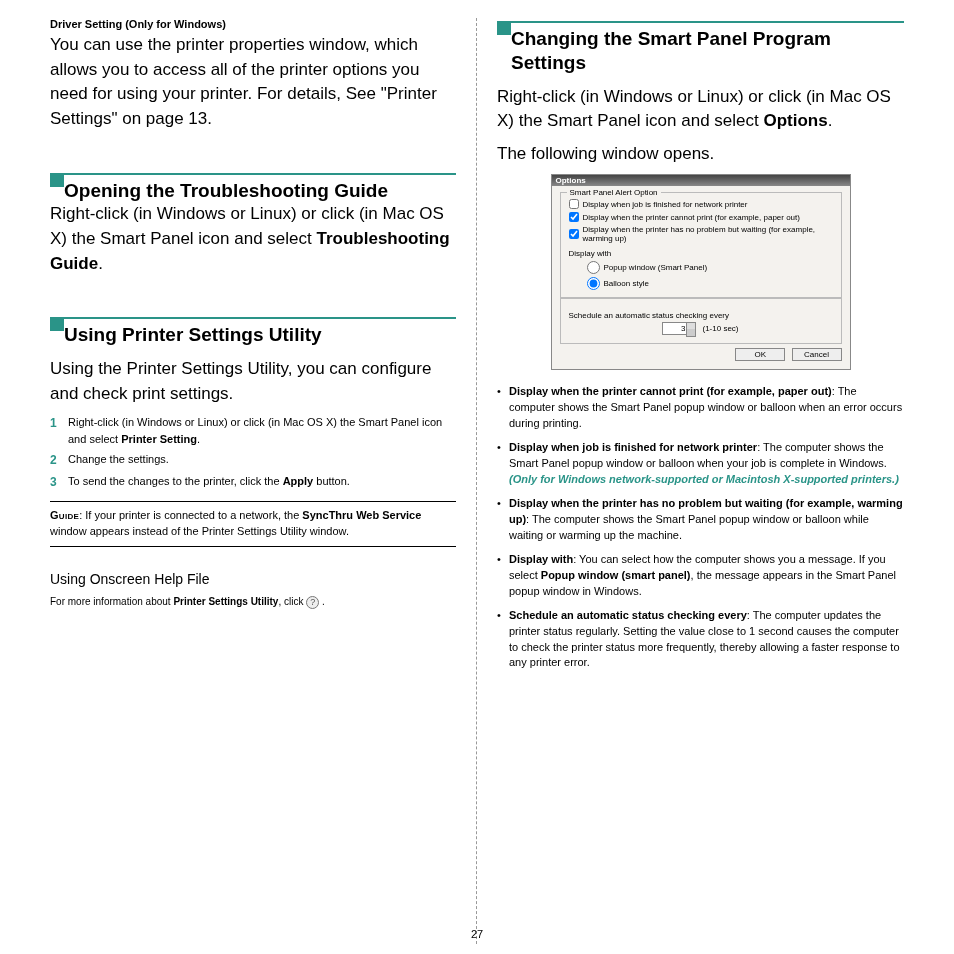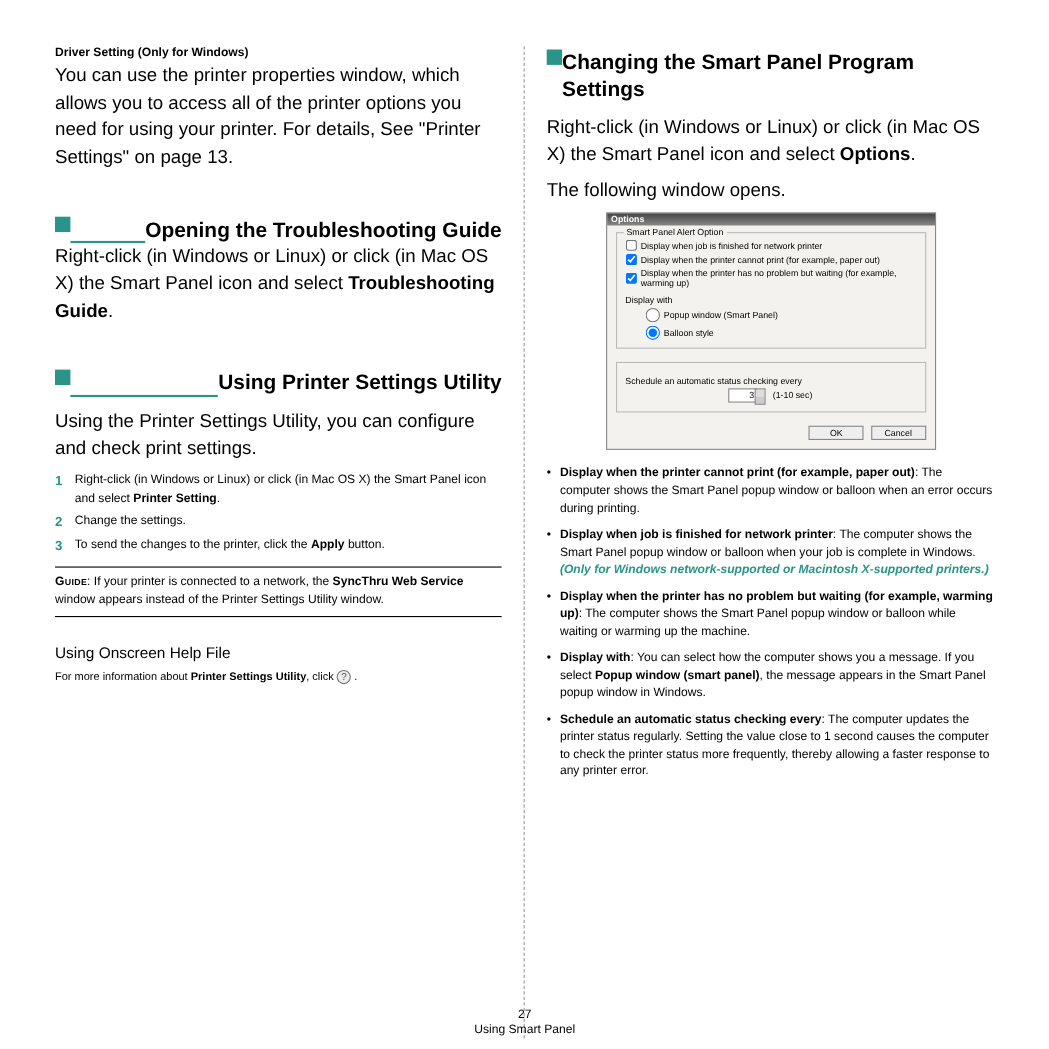--- a/index.html
+++ b/index.html
@@ -1,39 +1,39 @@
 <!DOCTYPE html>
 <html><head>
 <meta charset="utf-8">
 <style>
   * { box-sizing: border-box; margin: 0; padding: 0; }
   html, body { width: 954px; height: 954px; background: #fff; font-family: Verdana, Arial, sans-serif; color: #000; }
-  .page { display: flex; width: 100%; height: 100%; padding: 42px 30px 10px 30px; position: relative; }
+  .page { display: flex; width: 100%; height: 100%; padding: 18px 30px 10px 30px; position: relative; }
   .col { width: 50%; padding: 0 20px; }
   .col-left { border-right: 1px dashed #999; }
   .driver-h { font-size: 11px; font-weight: bold; margin-bottom: 3px; }
   .body-text { font-size: 17px; line-height: 1.45; margin-bottom: 8px; }
   .sec { margin-top: 38px; }
   .hsq { width: 14px; height: 14px; background: #2a9488; margin-right: 0; flex-shrink: 0; align-self: flex-start; margin-top: 3px;}
   .hline { border-top: 2px solid #2a9488; flex: 1; margin-left: 0; margin-top: 3px; }
   .hwrap { display:flex; align-items:flex-start; }
-  .hblock { display:flex; flex-direction:row; flex:1;align-items:flex-end; }
+  .hblock { display:flex; flex-direction:column; flex:1; }
   .h1 { font-size: 19px; font-weight: bold; line-height: 1.25; margin-top: 4px; }
   .h2 { font-size: 14px; font-weight: normal; margin-top: 24px; margin-bottom: 8px; }
   ol.steps { list-style: none; margin: 4px 0 10px 0; }
   ol.steps li { font-size: 11px; line-height: 1.5; display: flex; margin-bottom: 4px; }
   ol.steps li .num { color: #2a9488; font-weight: bold; width: 18px; flex-shrink:0; font-size:12px; }
   .notes-box { border-top: 1px solid #000; border-bottom: 1px solid #000; padding: 6px 0; margin: 6px 0 10px 0; font-size: 11px; line-height: 1.45; }
   .scaps { font-variant: small-caps; font-weight: bold; letter-spacing: 0.3px; }
   .help-icon { display:inline-flex; width:13px; height:13px; border:1px solid #777; border-radius:50%; background:#eee; font-size:9px; align-items:center; justify-content:center; vertical-align:middle; color:#555;}
   
   .dialog { width: 300px; margin: 6px auto 14px auto; border:1px solid #888; background:#f4f2ee; font-family: Tahoma, Arial, sans-serif; font-size: 8px; }
   .dlg-title { background: linear-gradient(#444,#888); color:#fff; padding:1px 4px; font-weight:bold; font-size:8px; }
   .dlg-body { padding: 6px 8px 8px 8px; }
-  .fieldset { border:1px solid #bbb; padding: 6px 8px 4px 8px; position:relative; margin-bottom:12px; }
+  .fieldset { border:1px solid #bbb; padding: 6px 8px 4px 8px; position:relative; margin-bottom:0; }
   .legend { position:absolute; top:-5px; left:6px; background:#f4f2ee; padding:0 3px; font-size:8px; }
   .fcheck { display:flex; align-items:center; margin-bottom:3px; }
   .fcheck input { margin-right:4px; width:10px; height:10px; }
   .fradio { display:flex; align-items:center; margin:3px 0 3px 18px; }
   .fradio input { margin-right:4px; }
   .subh { margin:6px 0 2px 0; }
   .sched { margin: 4px 0 2px 0; }
   .spinrow { text-align:center; margin:2px 0 4px 0; }
   .spin { display:inline-block; width:26px; height:13px; border:1px solid #888; background:#fff; text-align:right; padding-right:2px; line-height:11px; font-size:8px; position:relative;}
   .spin::after{content:"";position:absolute;right:-9px;top:-1px;width:8px;height:13px;border:1px solid #888;background:linear-gradient(#ddd 50%,#ccc 50%);}
@@ -155,15 +155,14 @@
         <li><b>Display when job is finished for network printer</b><span>: The computer shows the Smart Panel popup window or balloon when your job is complete in Windows. </span><span class="teal-it">(Only for Windows network-supported or Macintosh X-supported printers.)</span></li>
         <li><b>Display when the printer has no problem but waiting (for  example, warming up)</b><span>: The computer shows the Smart Panel popup window or balloon while waiting or warming up the machine.</span></li>
         <li><b>Display with</b><span>: You can select how the computer shows you a message. If you select </span><b>Popup window (smart panel)</b><span>, the message appears in the Smart Panel popup window in Windows.</span></li>
         <li><b>Schedule an automatic status checking every</b><span>: The computer updates the printer status regularly. Setting the value close to 1 second causes the computer to check the printer status more frequently, thereby allowing a faster response to any printer error.</span></li>
       </ul>
     </div>
   </div>
 
   <div class="footer">
     <div class="pn">27</div>
-    <div>Using Smart Panel</div>
   </div>
 </div>
 
 </body></html>

